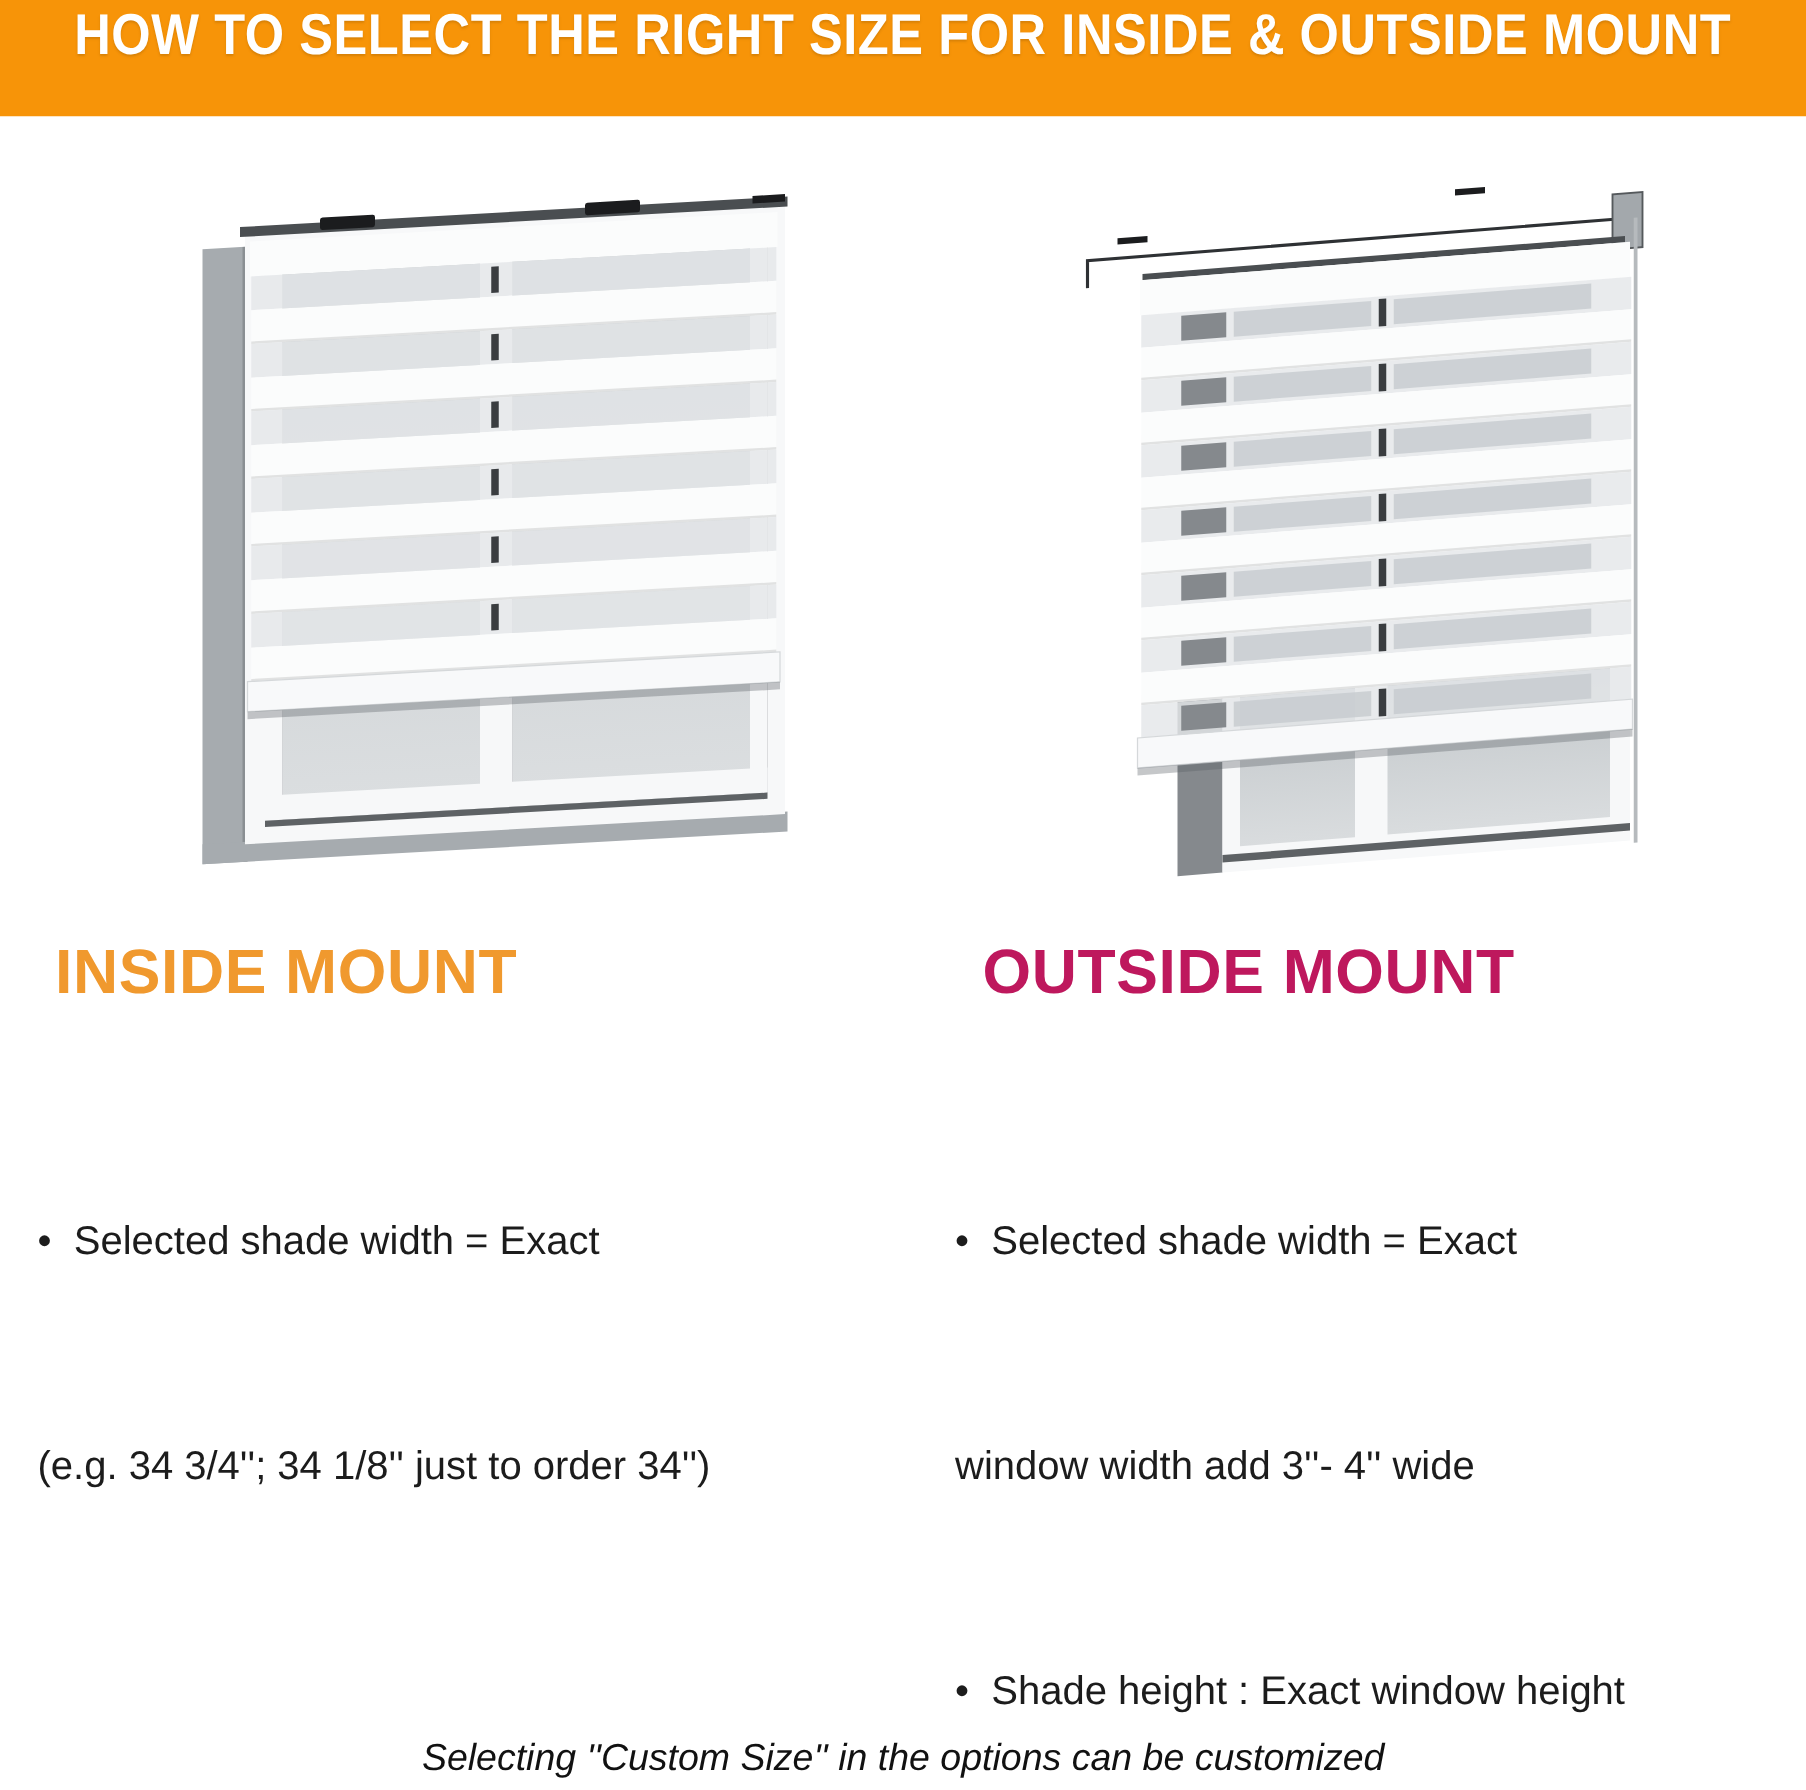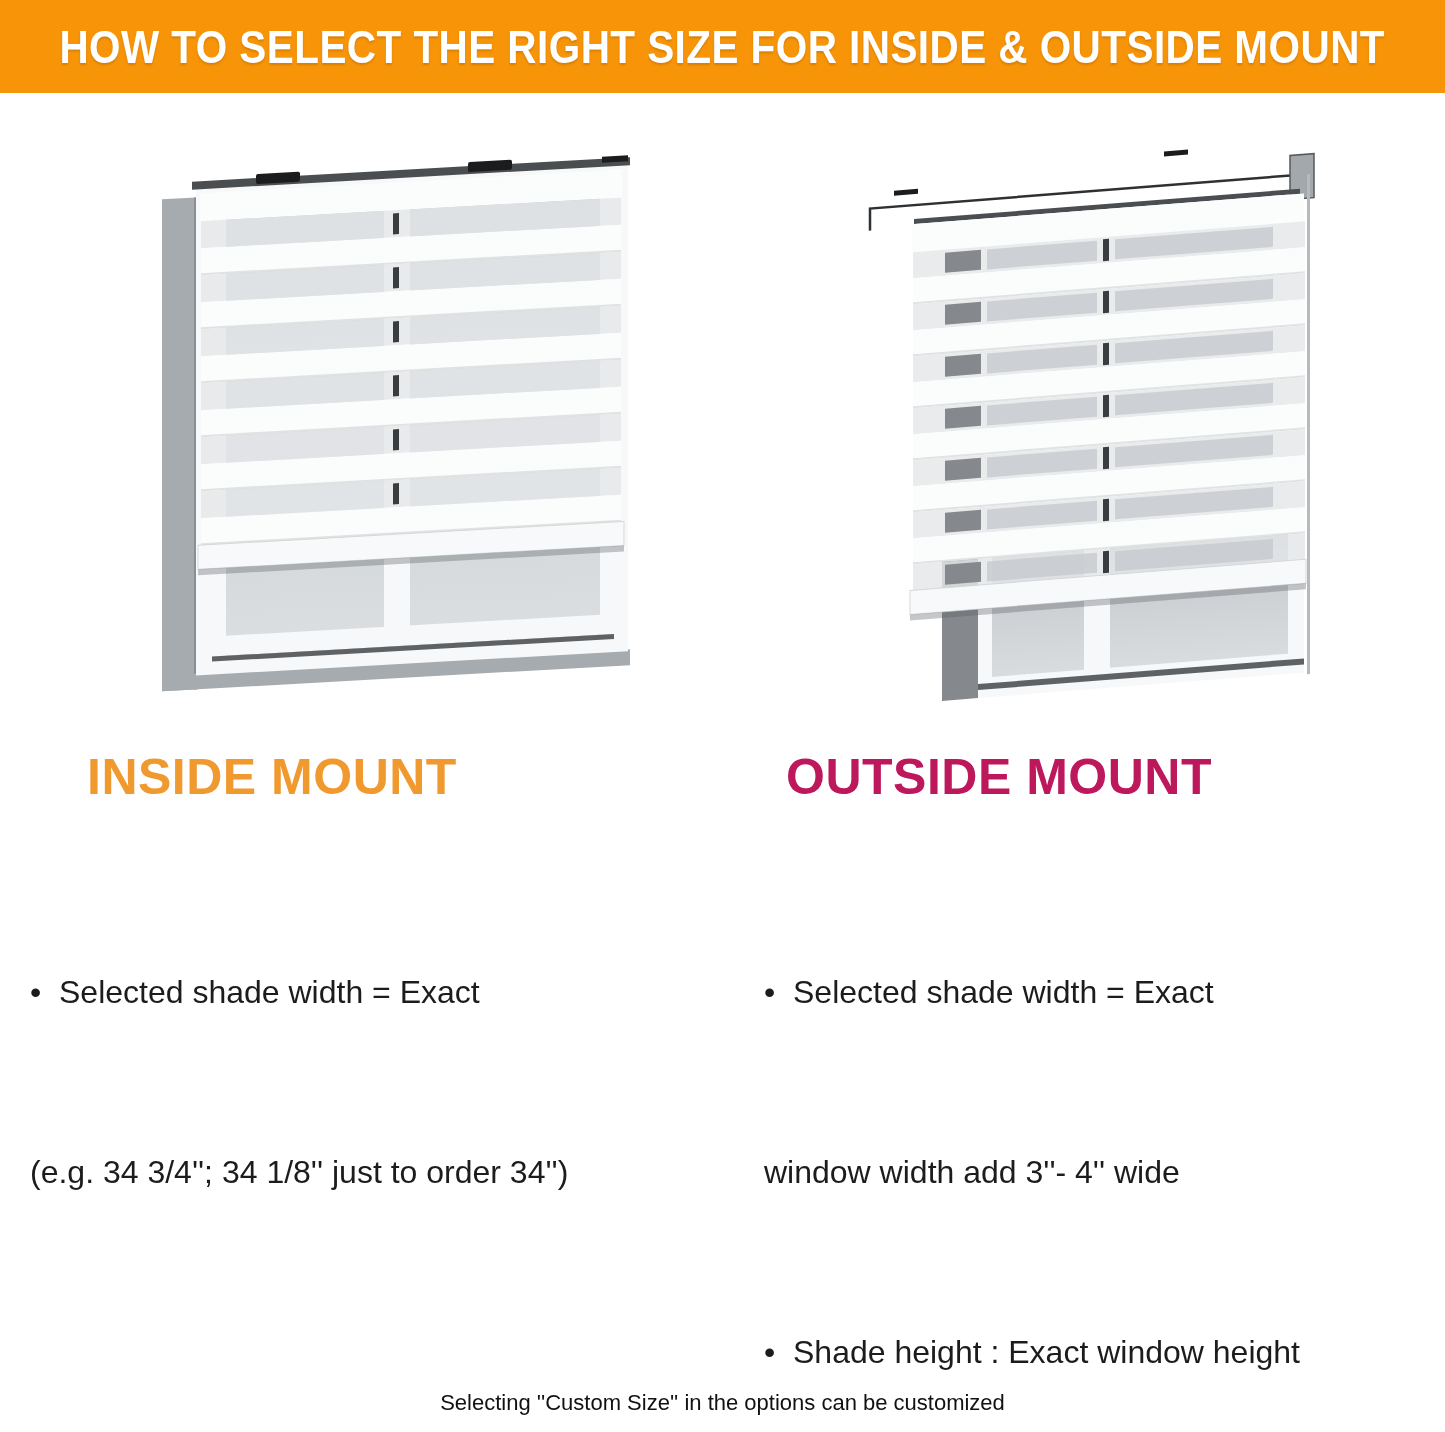--- a/index.html
+++ b/index.html
@@ -1,34 +1,34 @@
 <!DOCTYPE html>
 <html><head>
 <meta charset="utf-8">
 <style>
   html,body{margin:0;padding:0;background:#ffffff;}
   .page{position:relative;width:1445px;height:1432px;background:#ffffff;overflow:hidden;
         font-family:"Liberation Sans", sans-serif;}
   .banner{position:absolute;left:0;top:0;width:1445px;height:93px;
-          display:flex;align-items:center;justify-content:center;}
+          display:flex;align-items:flex-start;justify-content:center;}
   .banner-title{margin:0;font-size:46px;font-weight:700;letter-spacing:0.5px;
                 white-space:nowrap;transform:scaleX(0.88);transform-origin:center;
                 text-shadow:0 2px 2px rgba(120,70,0,0.25);}
   .illus{position:absolute;}
   .illus-left{left:150px;top:140px;width:515px;height:585px;}
   .illus-right{left:852px;top:128px;width:488px;height:608px;}
   .heading{position:absolute;margin:0;font-size:50px;font-weight:700;letter-spacing:0.5px;}
   .heading-inside{left:44px;top:748px;}
   .heading-outside{left:786px;top:748px;}
   .col{position:absolute;font-size:32px;line-height:60px;white-space:pre-wrap;}
   .col-left{left:30px;top:842px;width:706px;}
   .col-right{left:764px;top:842px;width:668px;}
   .line{height:60px;}
   .footer{position:absolute;left:0;top:1390px;width:1445px;text-align:center;
-          font-size:22px;}
+          font-size:30px;font-style:italic;}
   
   .sheer{fill:#E4E7E9;opacity:0.82;}
   .tick{fill:#3A3D40;}
   .wband{fill:#FBFCFC;}
   .bandedge{fill:rgba(0,0,0,0.10);}
   .bbar{fill:#F8F9FA;stroke:#D5D8DA;stroke-width:1;}
   .bshadow{fill:rgba(90,95,99,0.35);}
   .rail{fill:#4A4E51;}
   .clip{fill:#1B1C1E;}
   .casing{fill:#A6ABAF;}
@@ -154,21 +154,21 @@
         <use href="#whiteR" x="61" y="363"></use>
         <use href="#sheerR" x="61" y="389"></use>
         <use href="#whiteR" x="61" y="415"></use>
         <use href="#sheerR" x="61" y="441"></use>
         <rect x="58" y="467" width="396" height="24" class="bbar"></rect>
         <rect x="58" y="491" width="396" height="6" class="bshadow"></rect>
       </g>
     </g>
   </svg>
 
-  <h2 class="heading heading-inside" style="color: rgb(240, 153, 46); margin-left: 43px;">INSIDE MOUNT</h2>
+  <h2 class="heading heading-inside" style="color: rgb(240, 153, 46);">INSIDE MOUNT</h2>
   <h2 class="heading heading-outside" style="color: #be185d;">OUTSIDE MOUNT</h2>
 
   <div class="col col-left" style="color: rgb(28, 28, 28);">
     <div class="line">•  Selected shade width = Exact</div>
     <div class="line">(e.g. 34 3/4''; 34 1/8'' just to order 34'')</div>
     
     
     
     
     

